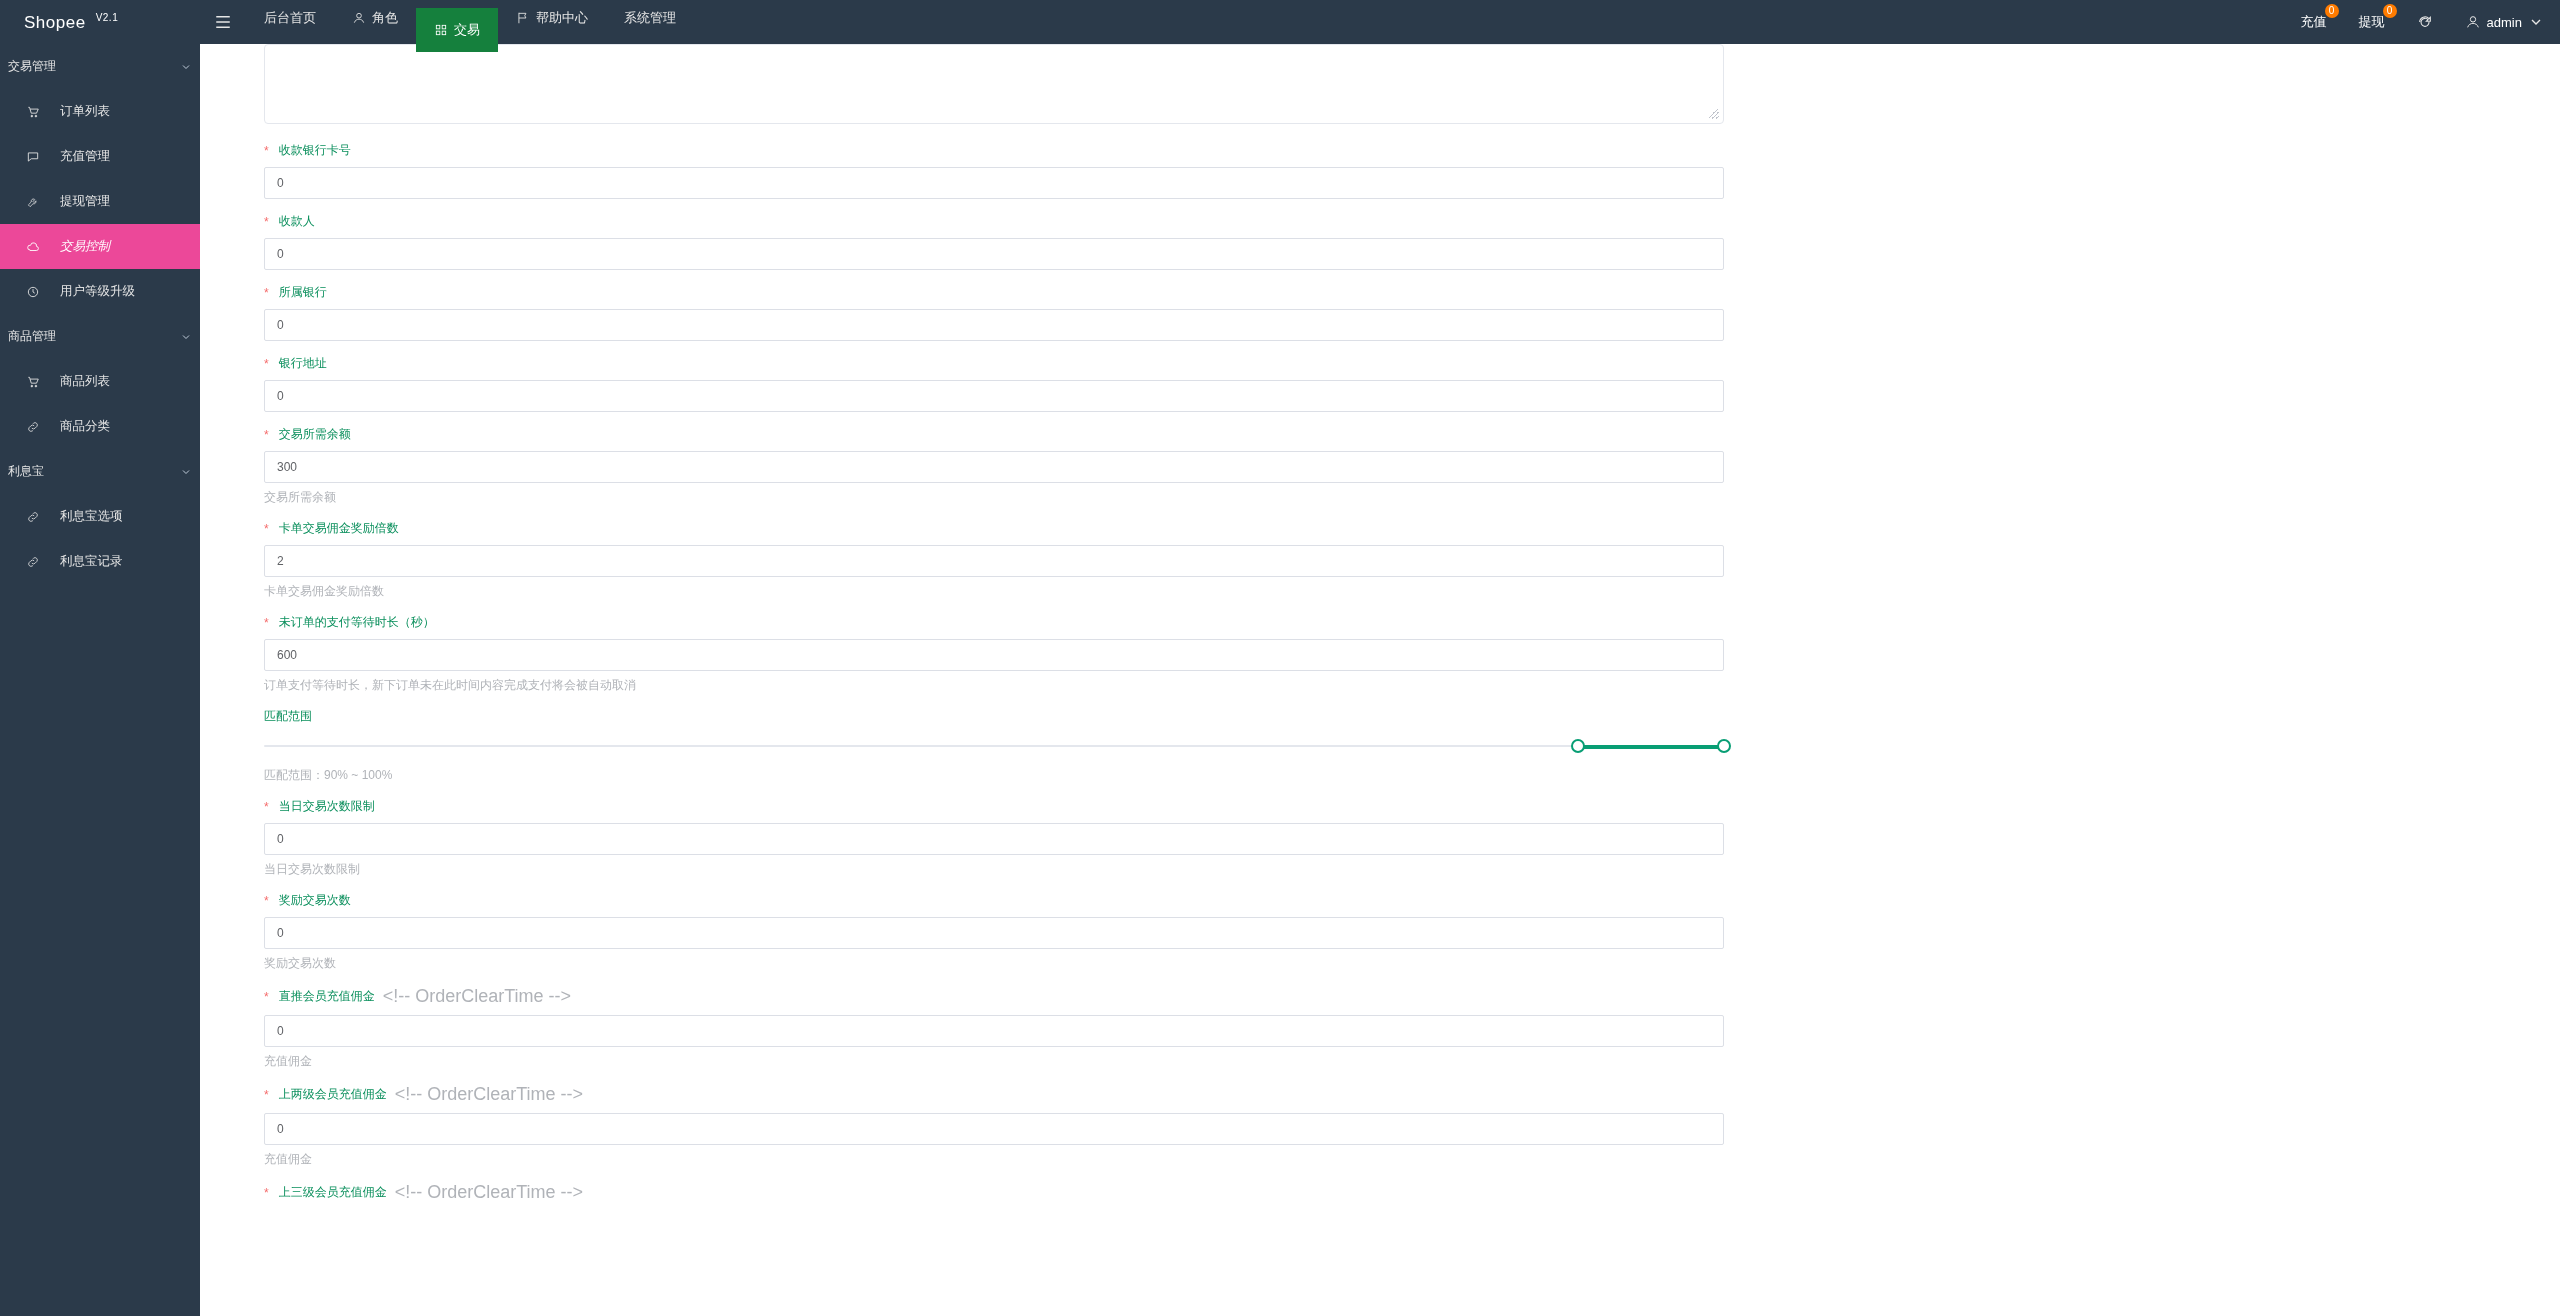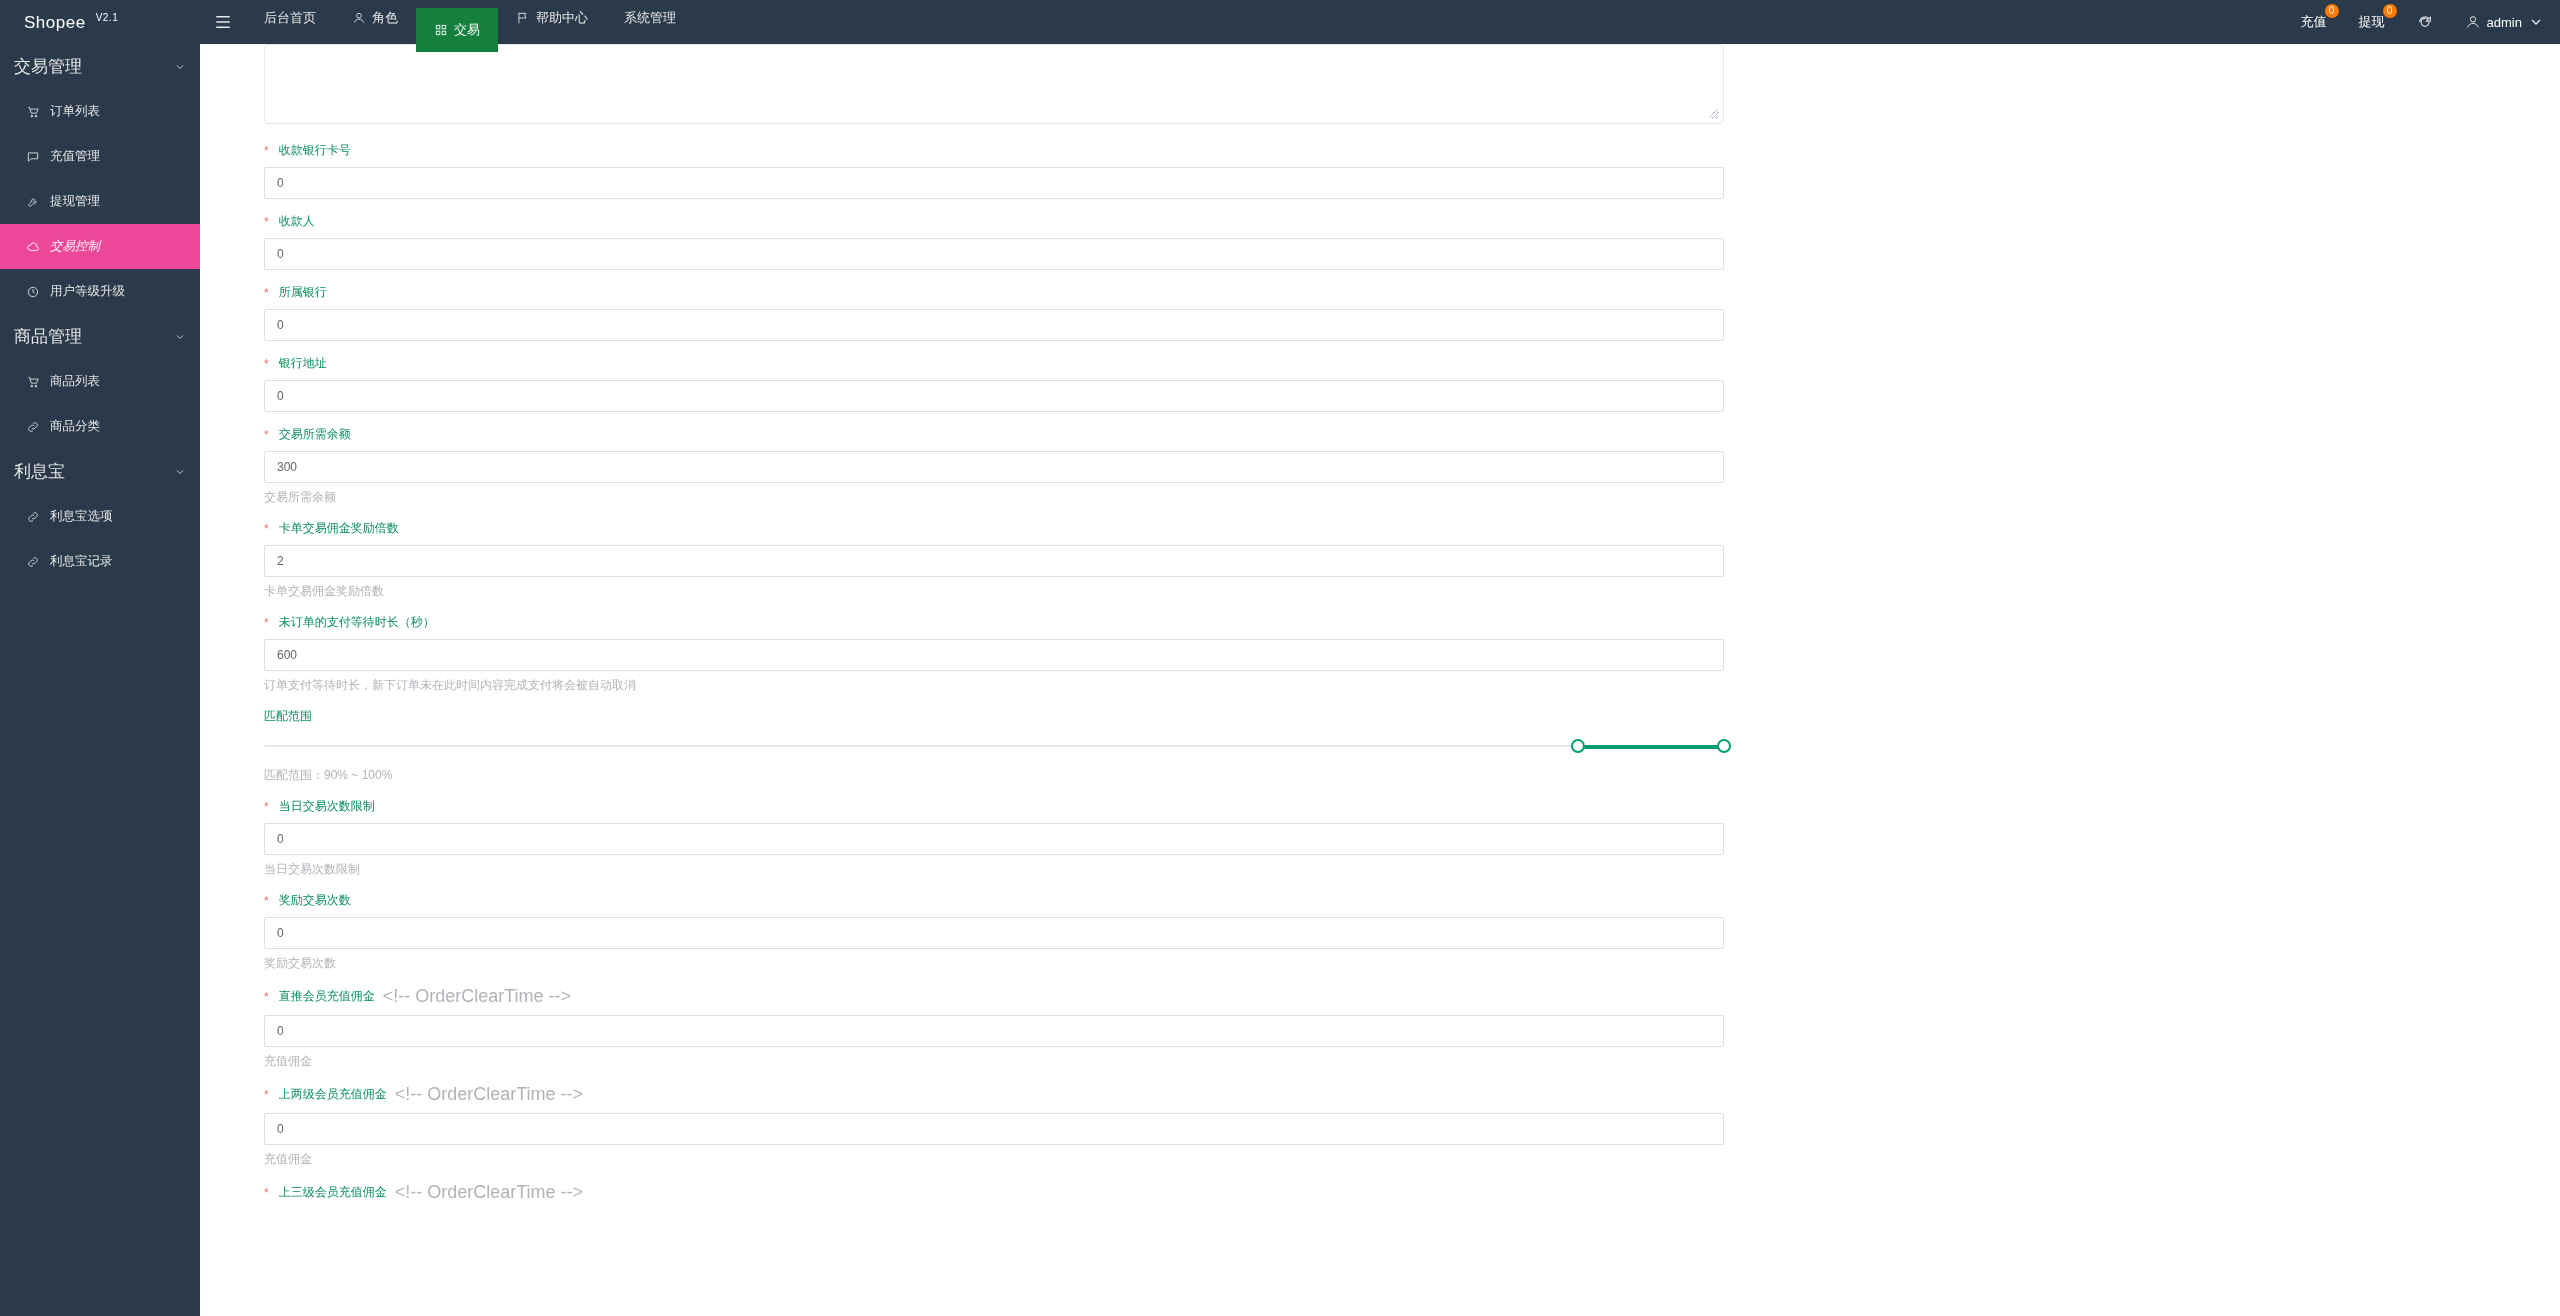--- a/index.html
+++ b/index.html
@@ -24,23 +24,23 @@
 .hr-item { position:relative; padding:0 16px; height:44px; display:flex; align-items:center; font-size:13px; cursor:pointer; gap:6px; }
 .hr-item .badge { position:absolute; top:4px; right:4px; min-width:14px; height:14px; border-radius:7px; background:#ff7b00; color:#fff; font-size:10px; line-height:14px; text-align:center; padding:0 3px; }
 .hr-item svg { width:16px; height:16px; }
 
 
 .sidebar {
   position: fixed; top: 44px; left: 0; bottom: 0; width: 200px;
   background: #2b3a4a; color:#bfcbd9; overflow-y:auto;
 }
 .side-group { }
-.side-title { display:flex; align-items:center; justify-content:space-between; height:45px; padding:0 14px; font-size:17px; color:#e6e6e6; cursor:pointer; }
+.side-title { display:flex; align-items:center; justify-content:space-between; height:45px; padding:0 8px; font-size:12px; color:#e6e6e6; cursor:pointer; }
 .side-title svg { width:12px; height:12px; }
-.side-item { display:flex; align-items:center; height:45px; padding-left:26px; gap:10px; font-size:12.5px; cursor:pointer; color:#e6e6e6; }
+.side-item { display:flex; align-items:center; height:45px; padding-left:26px; gap:20px; font-size:12.5px; cursor:pointer; color:#e6e6e6; }
 .side-item.active { background:#ec4899; color:#fff;font-style:italic; }
 .side-item svg { width:14px; height:14px; fill:currentColor; stroke:currentColor; }
 
 
 .main {
   position:absolute; top:44px; left:200px; right:0; bottom:0;
   overflow-y:auto; background:#fff;
 }
 .main-inner { padding:0 36px 40px 64px; max-width: calc(100% - 24px); }
 .form-card {

